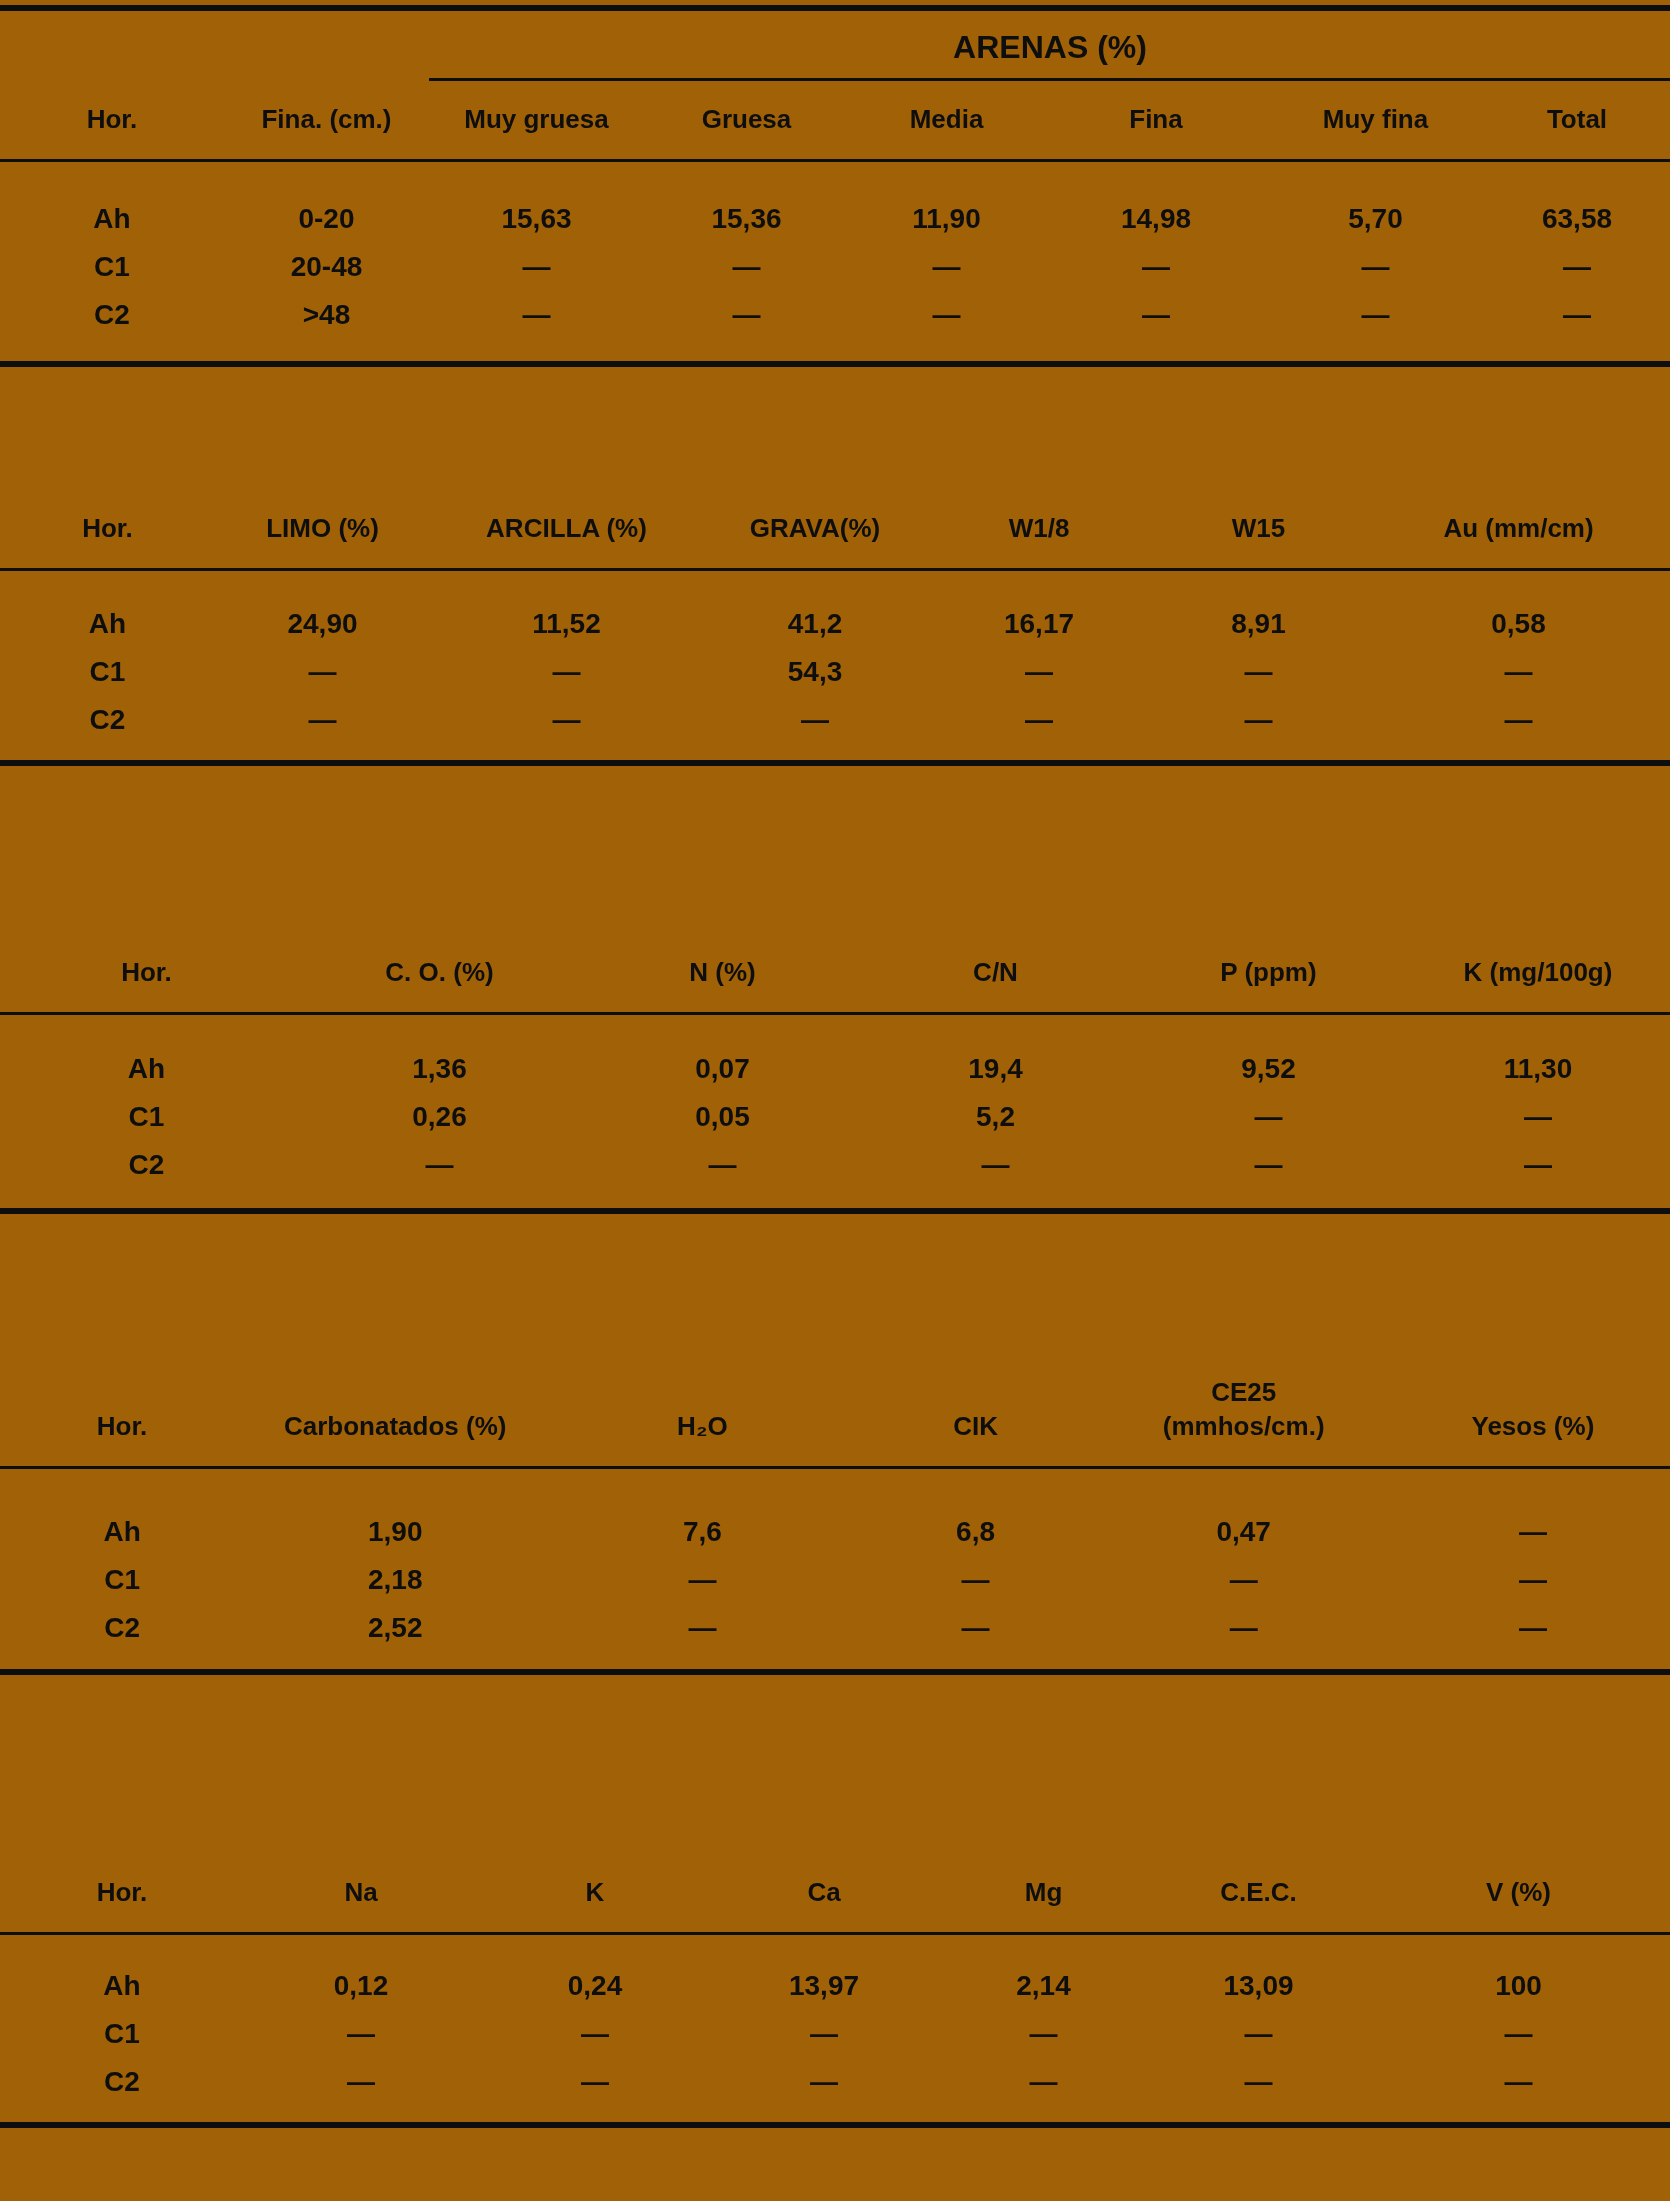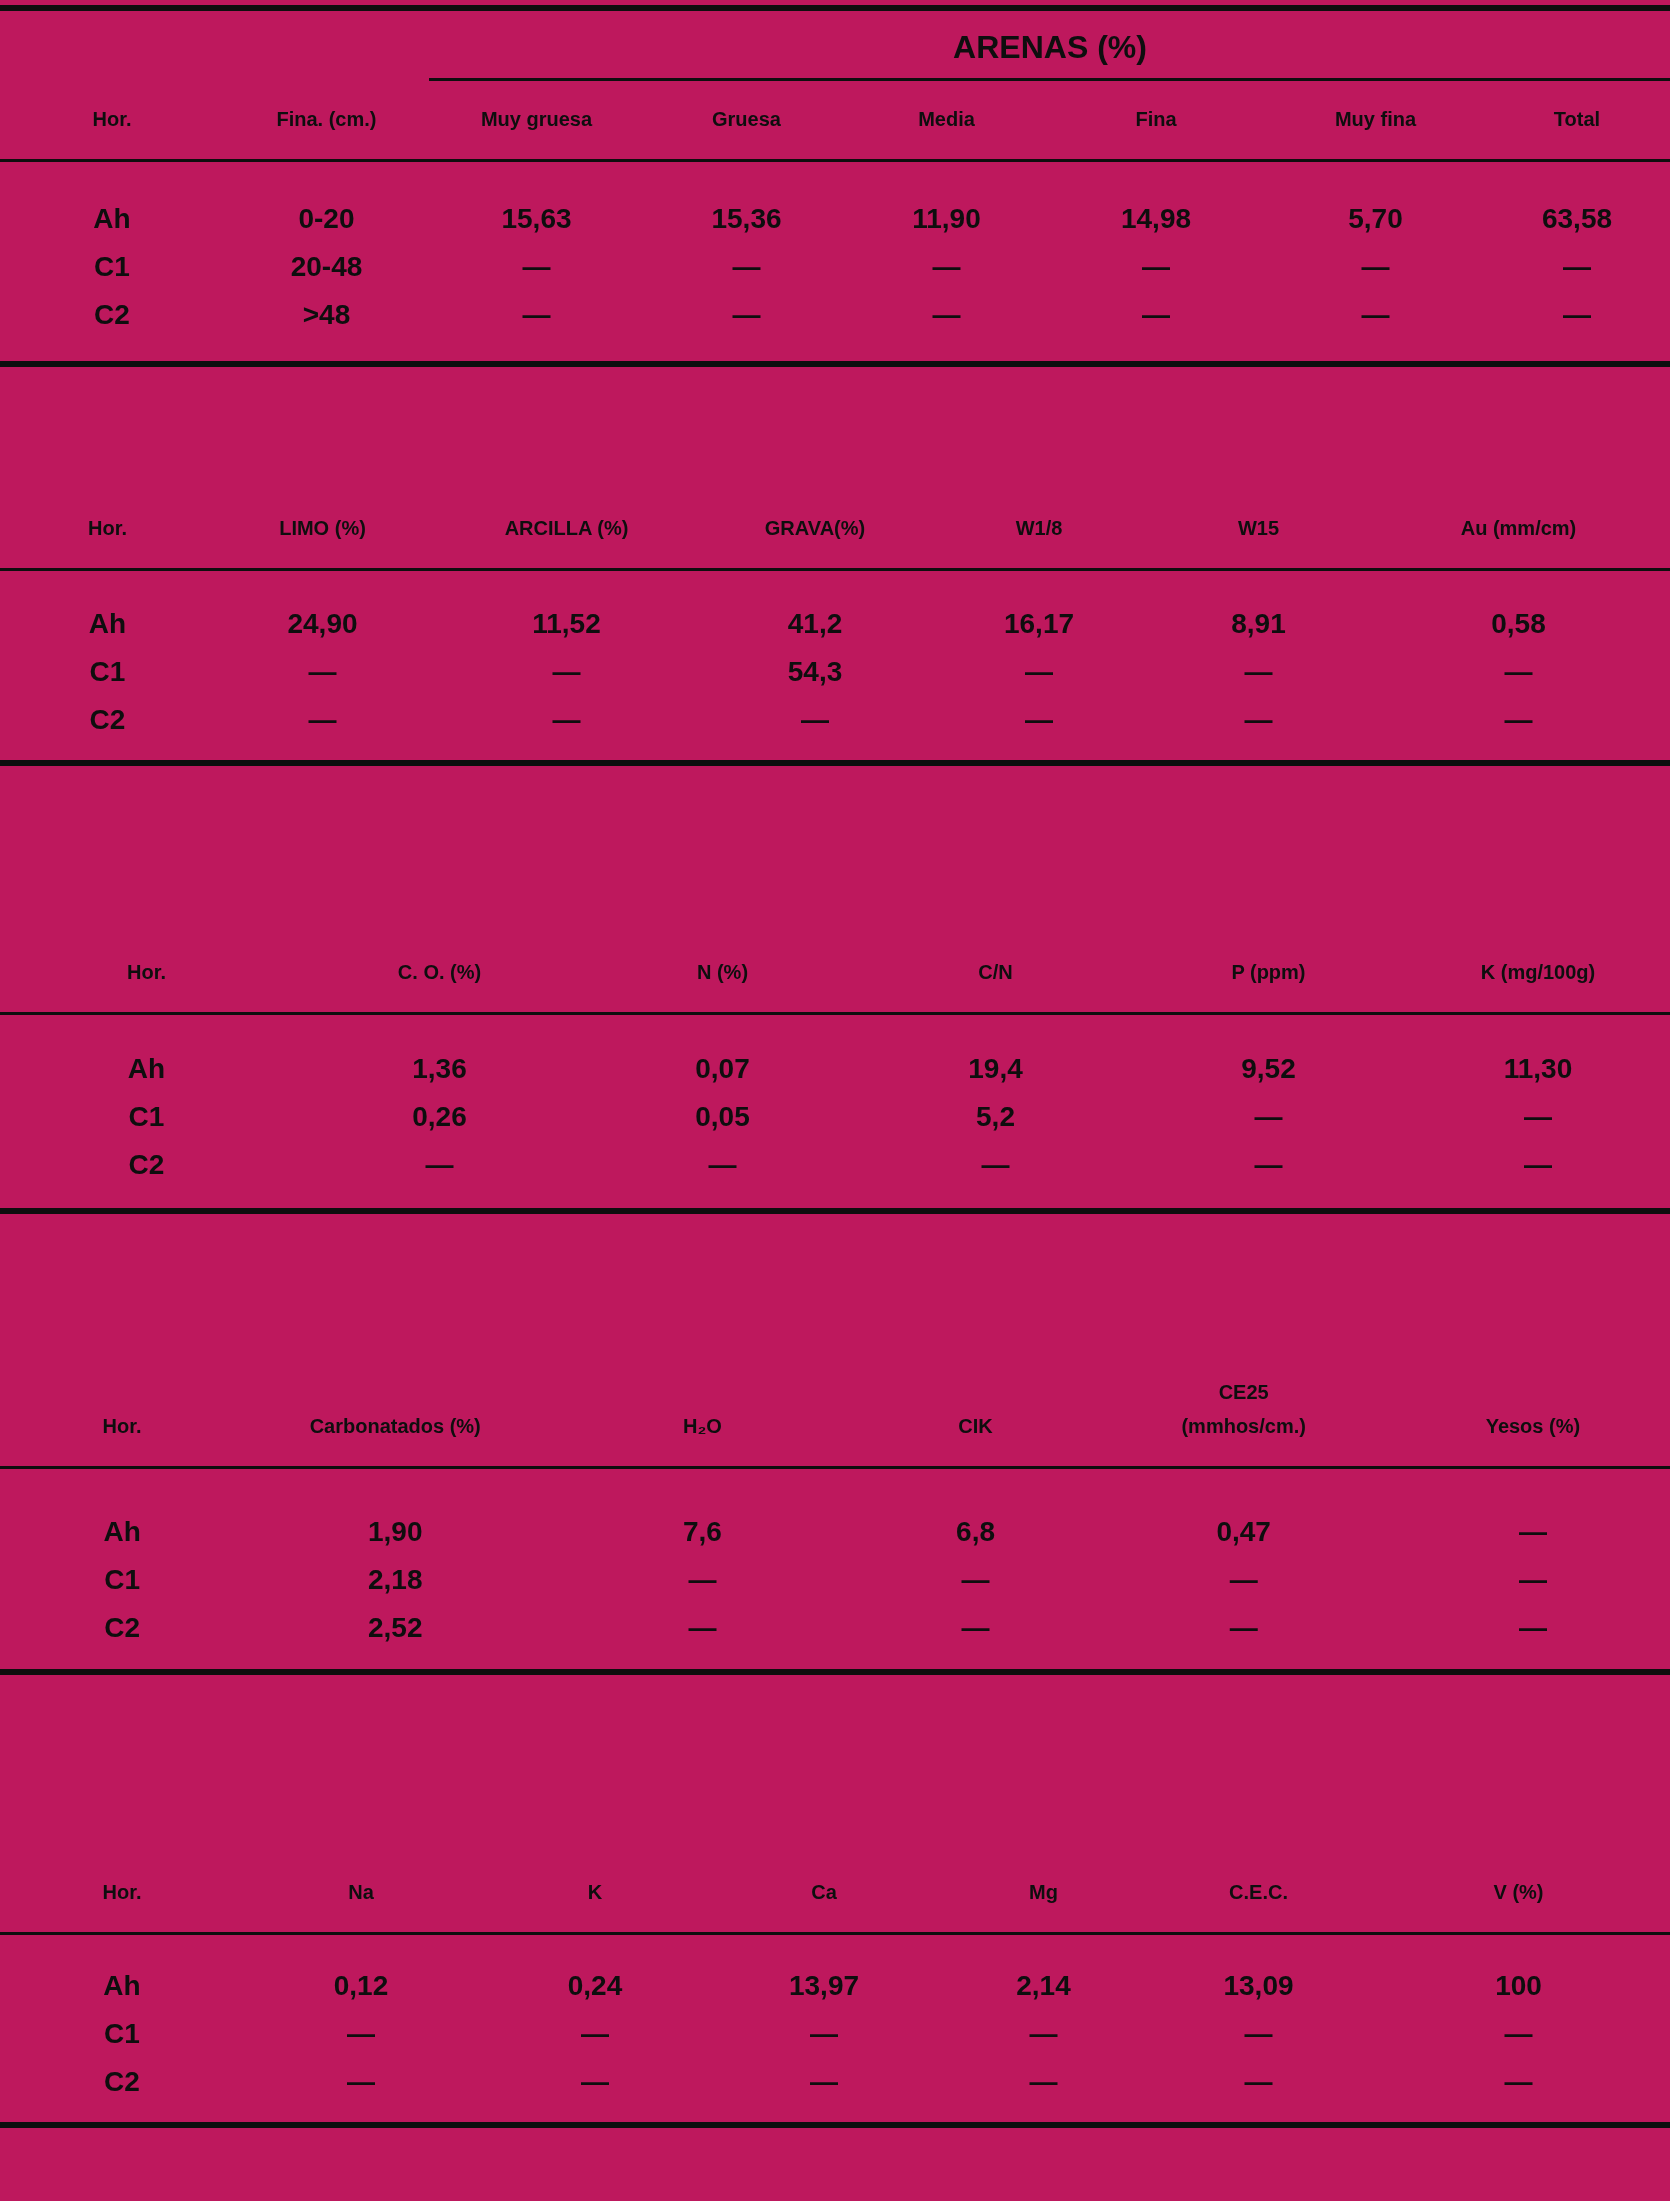--- a/index.html
+++ b/index.html
@@ -4,21 +4,21 @@
 <style>
   html, body {
     margin: 0;
     padding: 0;
     background: #ffffff;
   }
   #page {
     position: relative;
     width: 1671px;
     height: 2201px;
-    background: #be185d;
+    background: #a16207;
     font-family: "Liberation Sans", "DejaVu Sans", sans-serif;
     font-weight: 700;
     color: #0e0e0e;
     overflow: hidden;
   }
   .sec { position: absolute; left: 0; width: 1671px; }
   #sec1 { top: 4.9px; }
   #sec2 { top: 483px; }
   #sec3 { top: 938px; }
   #sec4 { top: 1331px; }
@@ -47,21 +47,21 @@
   .t1 .g-inner { width: 100%; }
   .t2 .group-row td { height: 64px; }
   .t2 .g-inner { width: 90%; }
   .t4 .group-row td { height: 60px; }
   .t4 .g-inner { width: 76%; }
   .t5 .group-row td { height: 65px; }
   .t5 .g-inner { width: 97%; }
 
   
   .head-row th {
-    font-size: 20px;
+    font-size: 26px;
     vertical-align: bottom;
     border-bottom: 3.9px solid #0e0e0e;
     padding: 0 0 23.4px 0;
     white-space: pre-line;
     line-height: 34px;
   }
   .t1 .head-row th { height: 55px; }
   .t2 .head-row th { height: 62px; }
   .t3 .head-row th { height: 51px; }
   .t4 .head-row th { height: 112px; }

